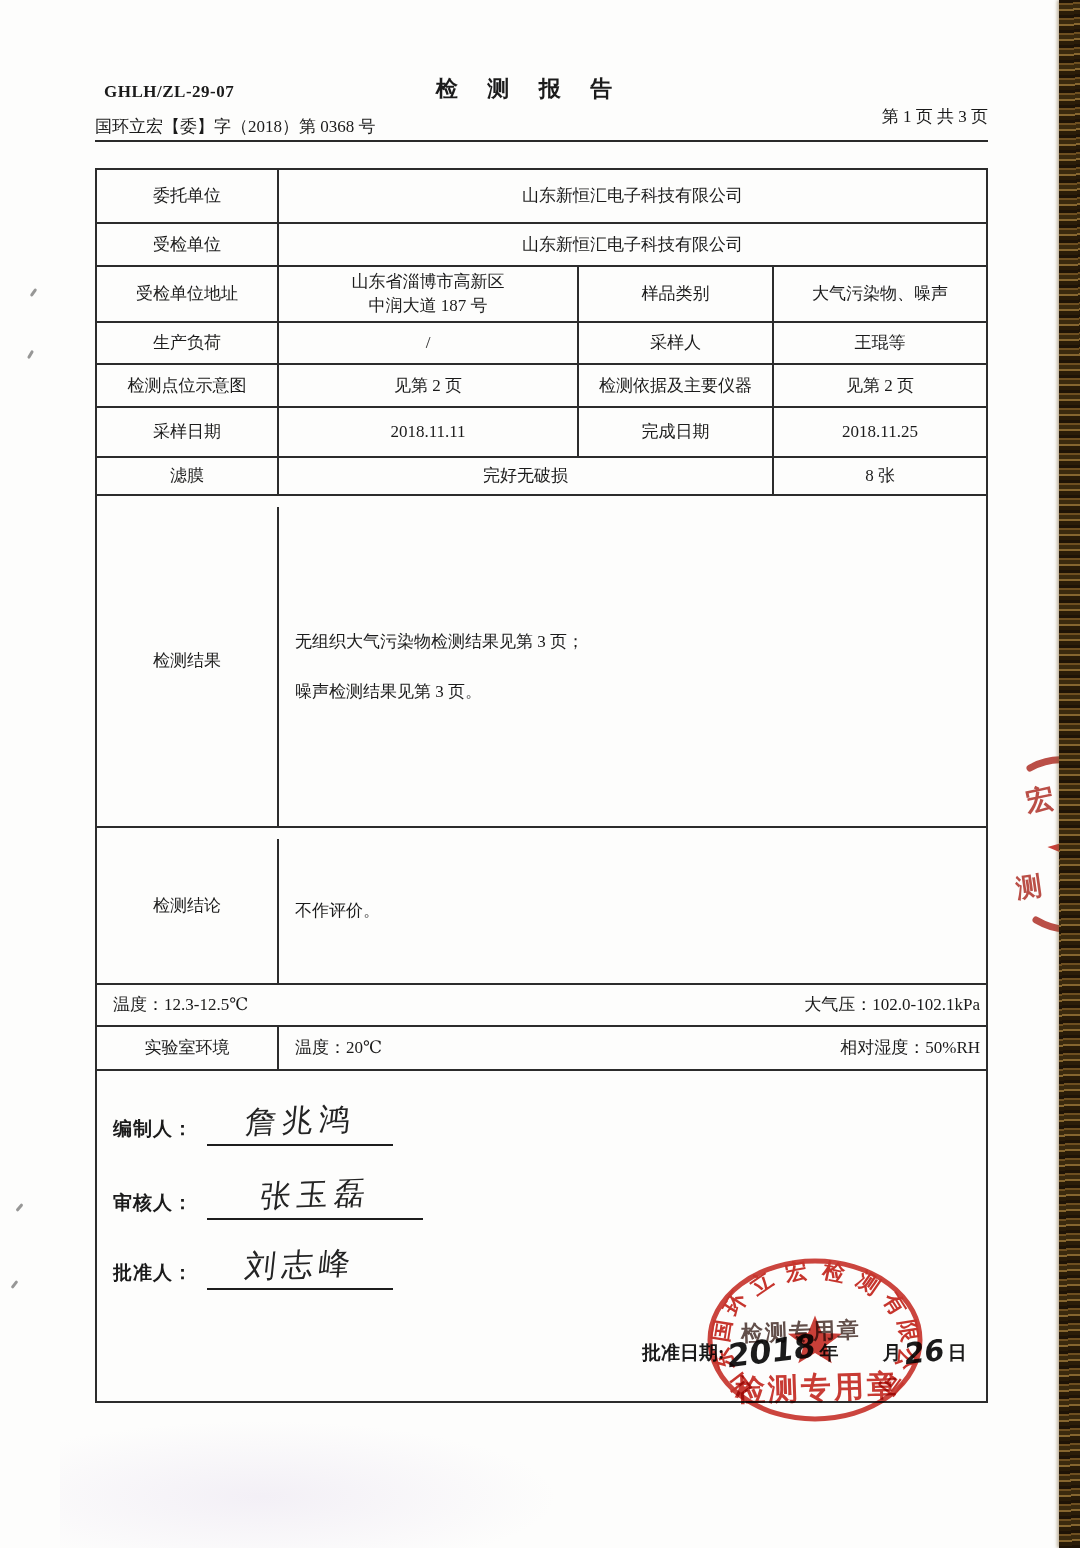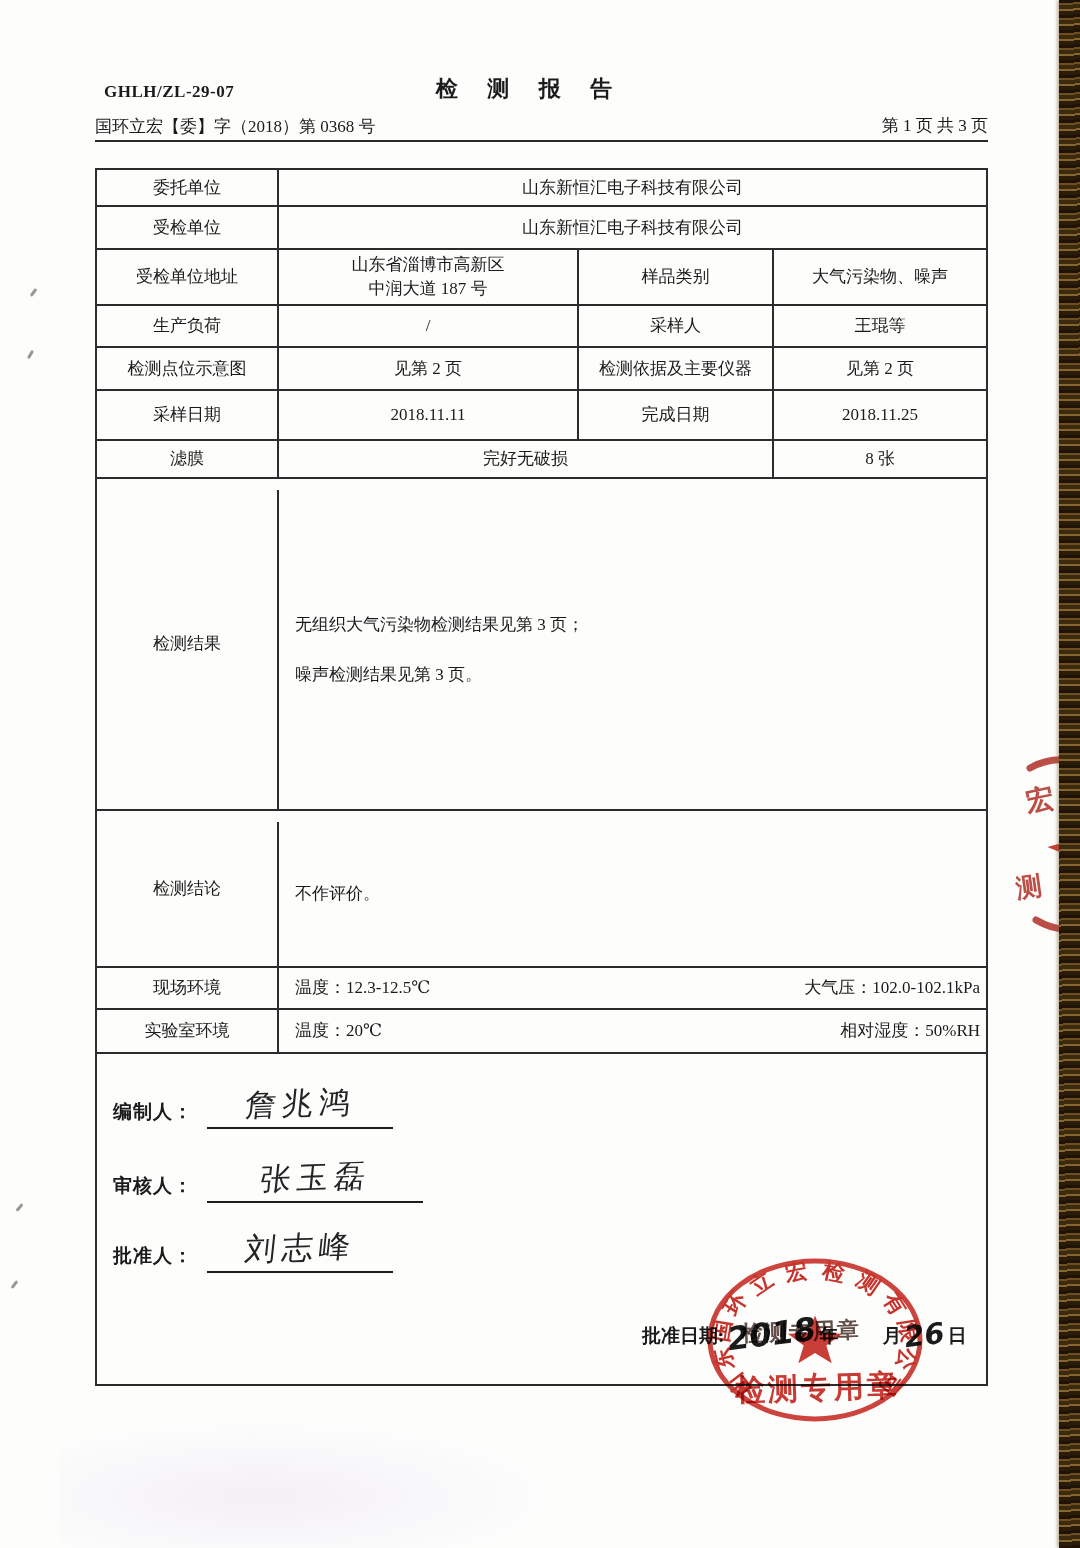--- a/index.html
+++ b/index.html
@@ -9,21 +9,21 @@
 
   
   .doc-code{position:absolute;left:104px;top:46px;font-size:17px;font-weight:bold;
             font-family:"Liberation Serif",serif;letter-spacing:.5px;margin-top:36px;}
   .title{position:absolute;left:0;top:74px;width:1060px;text-align:center;
          font-size:22px;font-weight:bold;letter-spacing:12px;}
   .header-line{position:absolute;left:95px;top:112px;width:893px;height:28px;
                border-bottom:2.5px solid #2a2a2a;display:flex;justify-content:space-between;
                align-items:flex-end;font-size:17px;gap:30px;}
   .report-no{padding-bottom:2px;}
-  .page-info{padding-bottom:3px;margin-top:44px;}
+  .page-info{padding-bottom:12px;margin-top:44px;}
 
   
   .table{position:absolute;left:95px;top:168px;width:893px;
          border:2px solid #2c2c2c;box-sizing:border-box;font-size:17px;}
   .tr{display:flex;box-sizing:border-box;border-top:2px solid #2c2c2c;}
   .tr:first-child{border-top:none;}
   .td{box-sizing:border-box;border-left:2px solid #2c2c2c;display:flex;
       align-items:center;justify-content:center;text-align:center;line-height:1.4;}
   .td:first-child{border-left:none;}
   .c1{width:180px;flex:none;}
@@ -81,21 +81,21 @@
 
   <div class="doc-code">GHLH/ZL-29-07</div>
   <div class="title">检 测 报 告</div>
   <div class="header-line">
     <span class="report-no">国环立宏【委】字（2018）第 0368 号</span>
     <span class="page-info">第 1 页  共 3 页</span>
   </div>
 
   <div class="table">
 
-    <div class="tr" style="height:35px">
+    <div class="tr" style="height:52px">
       <div class="td c1">委托单位</div>
       <div class="td c4">山东新恒汇电子科技有限公司</div>
     </div>
 
     <div class="tr" style="height:43px">
       <div class="td c1">受检单位</div>
       <div class="td c4">山东新恒汇电子科技有限公司</div>
     </div>
 
     <div class="tr" style="height:56px">
@@ -147,21 +147,20 @@
         </div>
       </div>
     </div>
 
     <div class="tr" style="height:157px">
       <div class="td c1">检测结论</div>
       <div class="td c4 left-content">不作评价。</div>
     </div>
 
     <div class="tr" style="height:42px">
-      <div class="td c1">现场环境</div>
       <div class="td c4 env-cell">
         <span>温度：12.3-12.5℃</span>
         <span>大气压：102.0-102.1kPa</span>
       </div>
     </div>
 
     <div class="tr" style="height:44px">
       <div class="td c1">实验室环境</div>
       <div class="td c4 env-cell">
         <span>温度：20℃</span>

